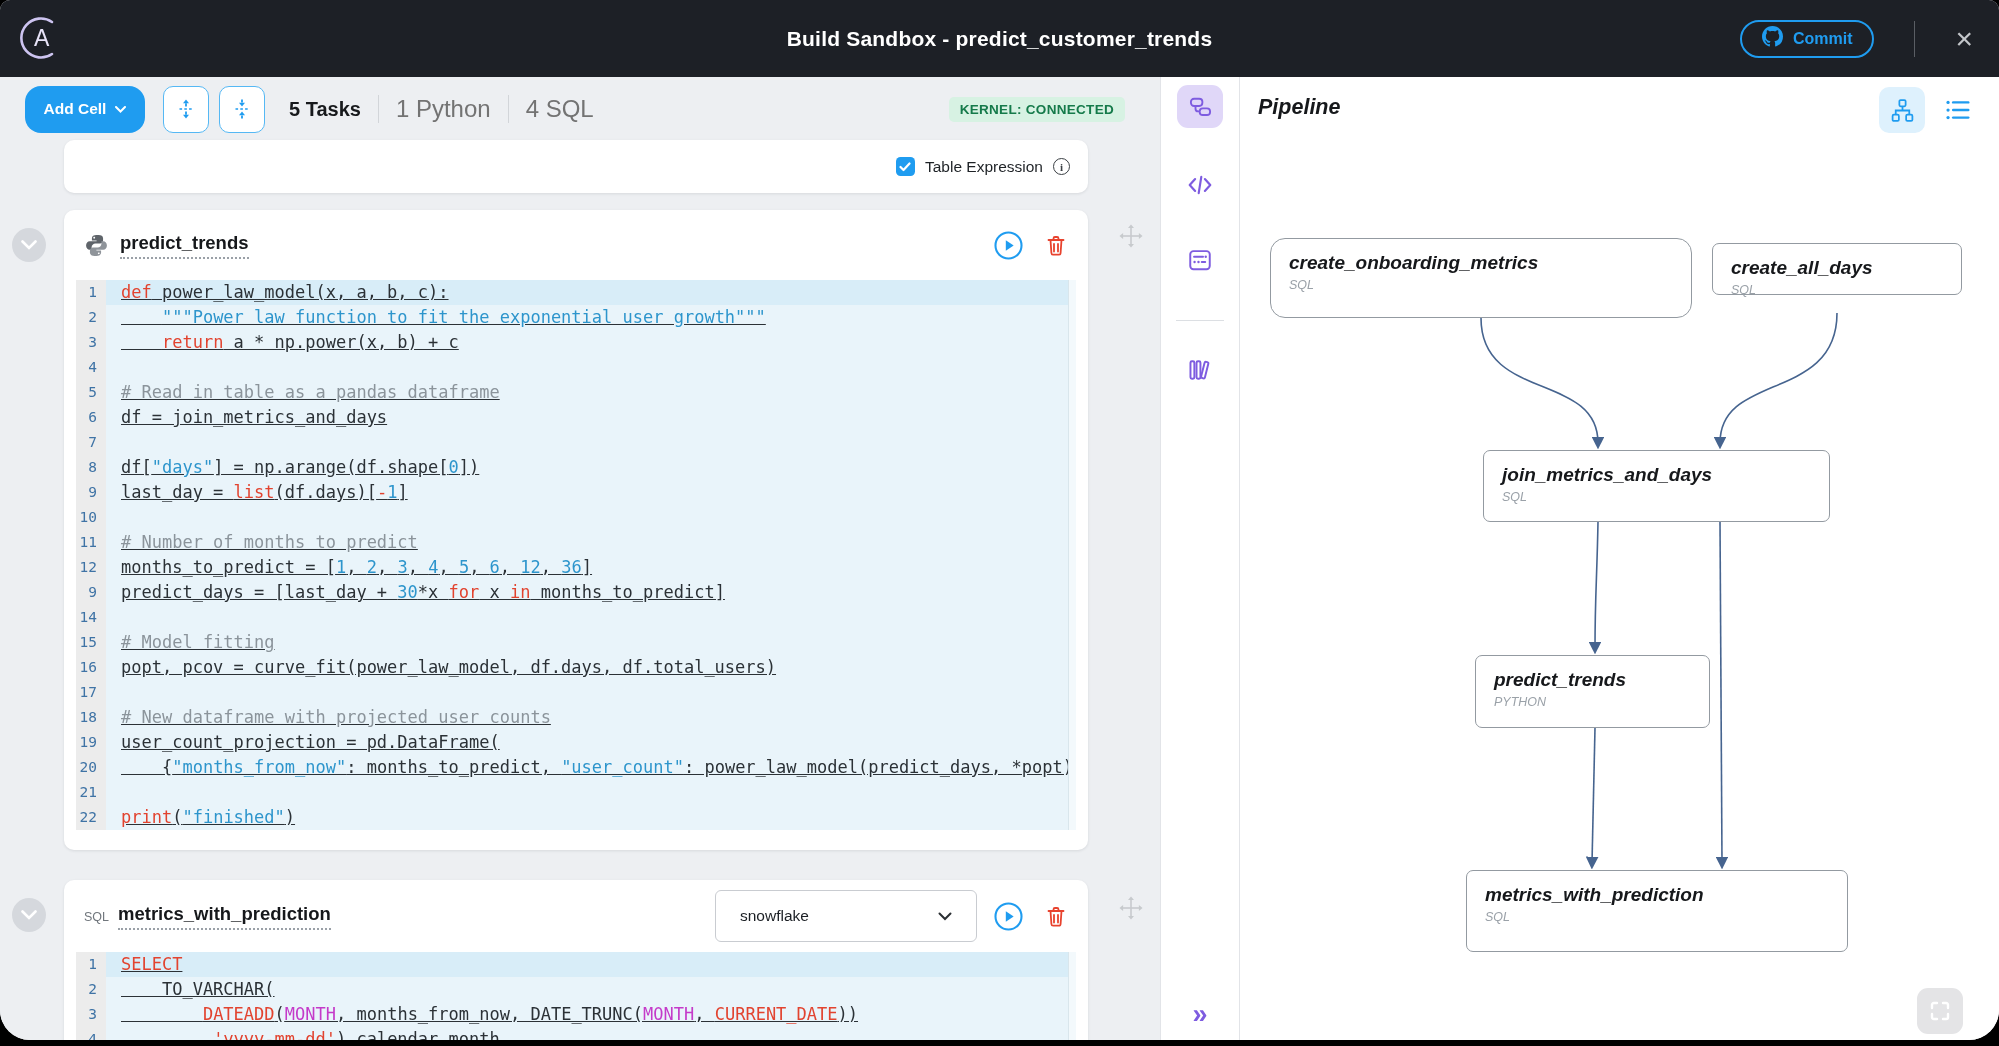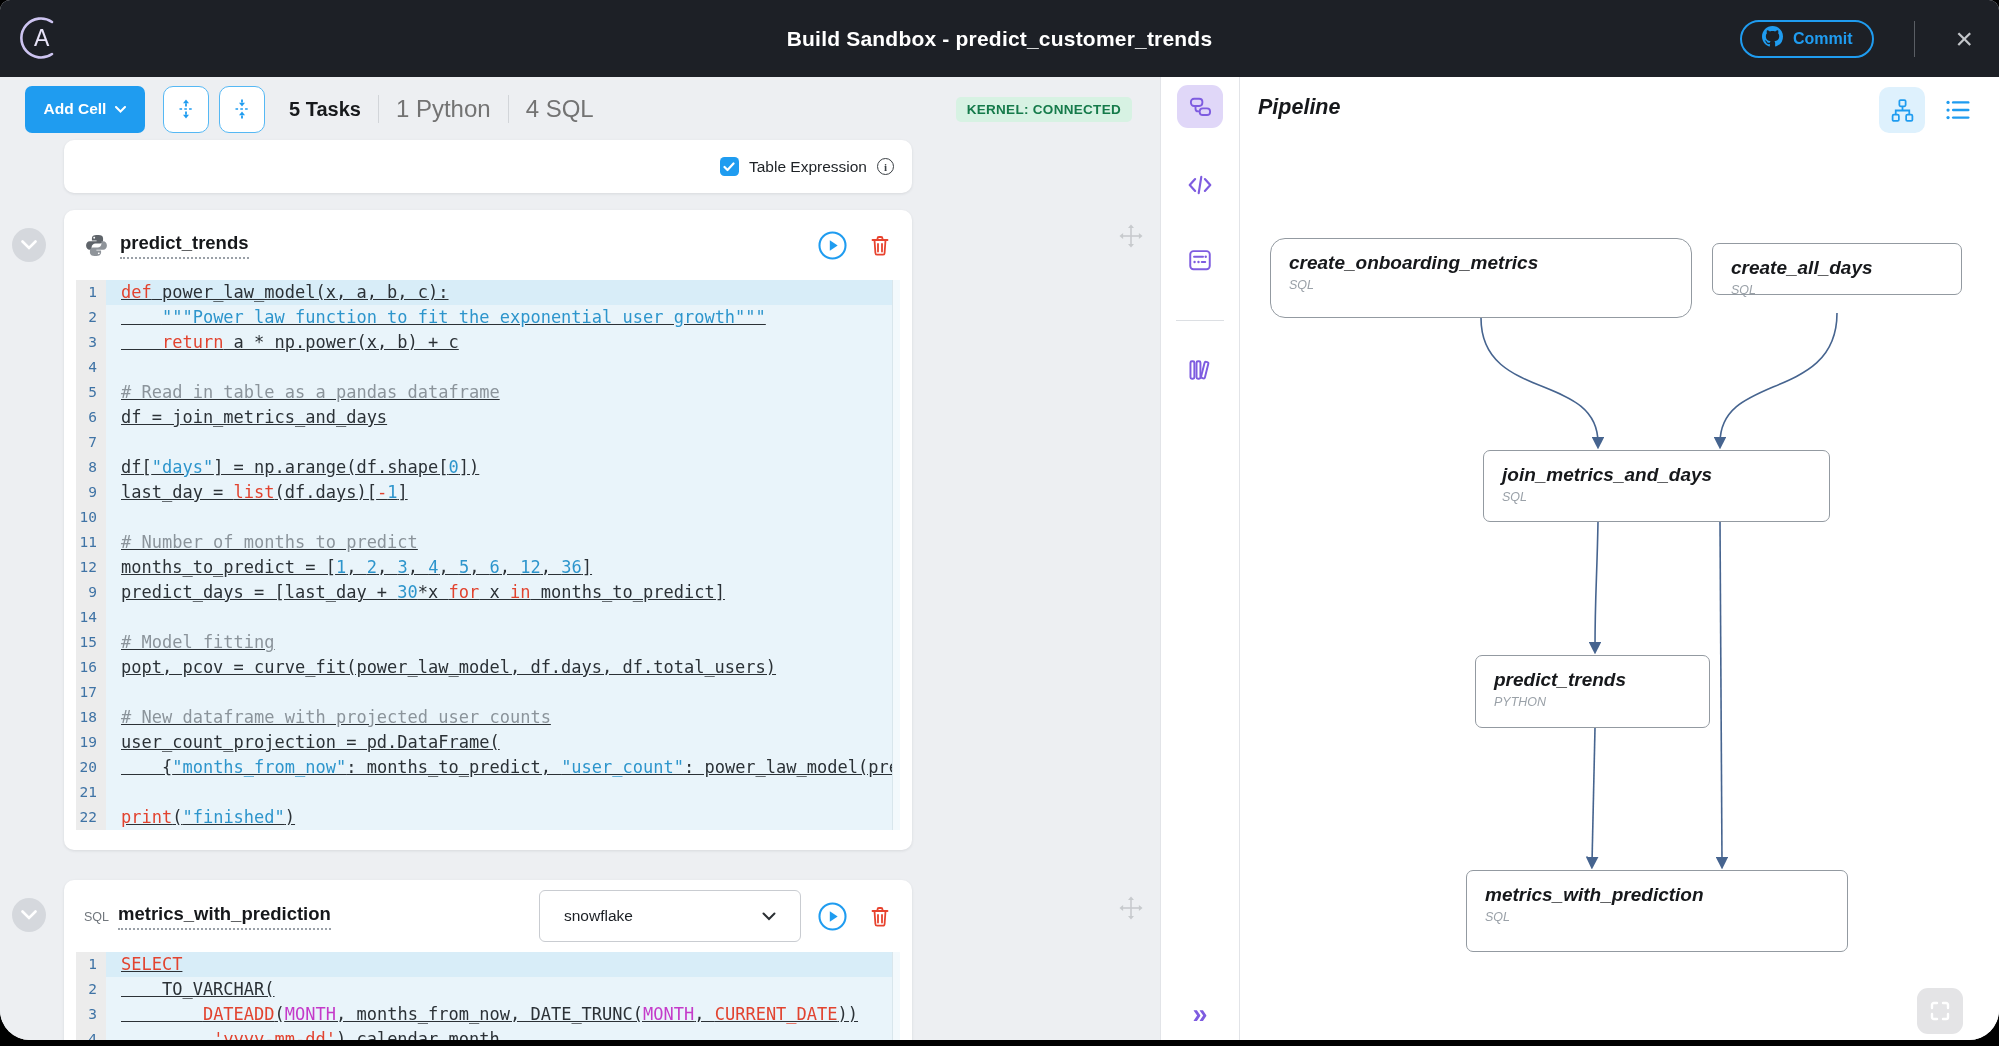--- a/index.html
+++ b/index.html
@@ -20,32 +20,32 @@
   .hdr-divider { width:1px; height:36px; background:#5a5e64; }
   .close-btn { color:#c3c6ca; font-size:30px; line-height:30px; background:none; border:none; cursor:pointer; }
 
   
   .main { position:absolute; top:77px; left:0; right:0; bottom:0; display:flex; }
   .notebook-col { position:relative; width:1160px; background:#edeff2; overflow:hidden; }
 
   
   .nb-toolbar { position:absolute; left:0; top:0; right:0; height:64px; display:flex; align-items:center; padding-left:25px; }
   .add-cell-btn { display:flex; align-items:center; justify-content:center; gap:9px; width:120px; height:47px;
-                  background:#1f9cf0; border:none; border-radius:7px; color:#fff; font-size:15.5px; font-weight:bold; cursor:pointer; }
+                  background:#1f9cf0; border:none; border-radius:16px; color:#fff; font-size:15.5px; font-weight:bold; cursor:pointer; }
   .icon-btn { width:46px; height:47px; background:#fff; border:1.5px solid #55b8f4; border-radius:10px;
               display:flex; align-items:center; justify-content:center; cursor:pointer; }
   .gap18{width:18px;} .gap10{width:10px;} .gap24{width:24px;}
   .count-strong { font-size:20px; font-weight:bold; color:#17191c; }
   .count { font-size:24px; color:#737373; }
   .count-div { width:1px; height:28px; background:#d2d5d9; margin:0 17px; }
-  .kernel-badge { margin-left:auto; margin-right:28px; background:#d7f2e3; color:#157a4a;
+  .kernel-badge { margin-left:auto; margin-right:35px; background:#d7f2e3; color:#157a4a;
                   font-size:13.5px; font-weight:bold; padding:5px 11px; border-radius:5px; letter-spacing:.3px; }
 
   
-  .card { position:absolute; left:64px; width:848px; background:#fff; border-radius:10px;
+  .card { position:absolute; left:64px; width:1024px; background:#fff; border-radius:10px;
           box-shadow:0 1px 3px rgba(20,30,40,.10); }
   .partial-card { top:63px; height:53px; display:flex; align-items:center; justify-content:flex-end;
                   padding-right:18px; gap:10px; }
   .checkbox { width:19px; height:19px; background:#1f9cf0; border-radius:4.5px;
               display:flex; align-items:center; justify-content:center; cursor:pointer; }
   .cb-label { font-size:15.5px; color:#1e2226; }
   .info-icon { width:17px; height:17px; border:1.5px solid #3a3f44; border-radius:50%; color:#3a3f44;
                font-size:11px; font-weight:bold; display:flex; align-items:center; justify-content:center;
                font-family:"Liberation Serif", serif; }
 

